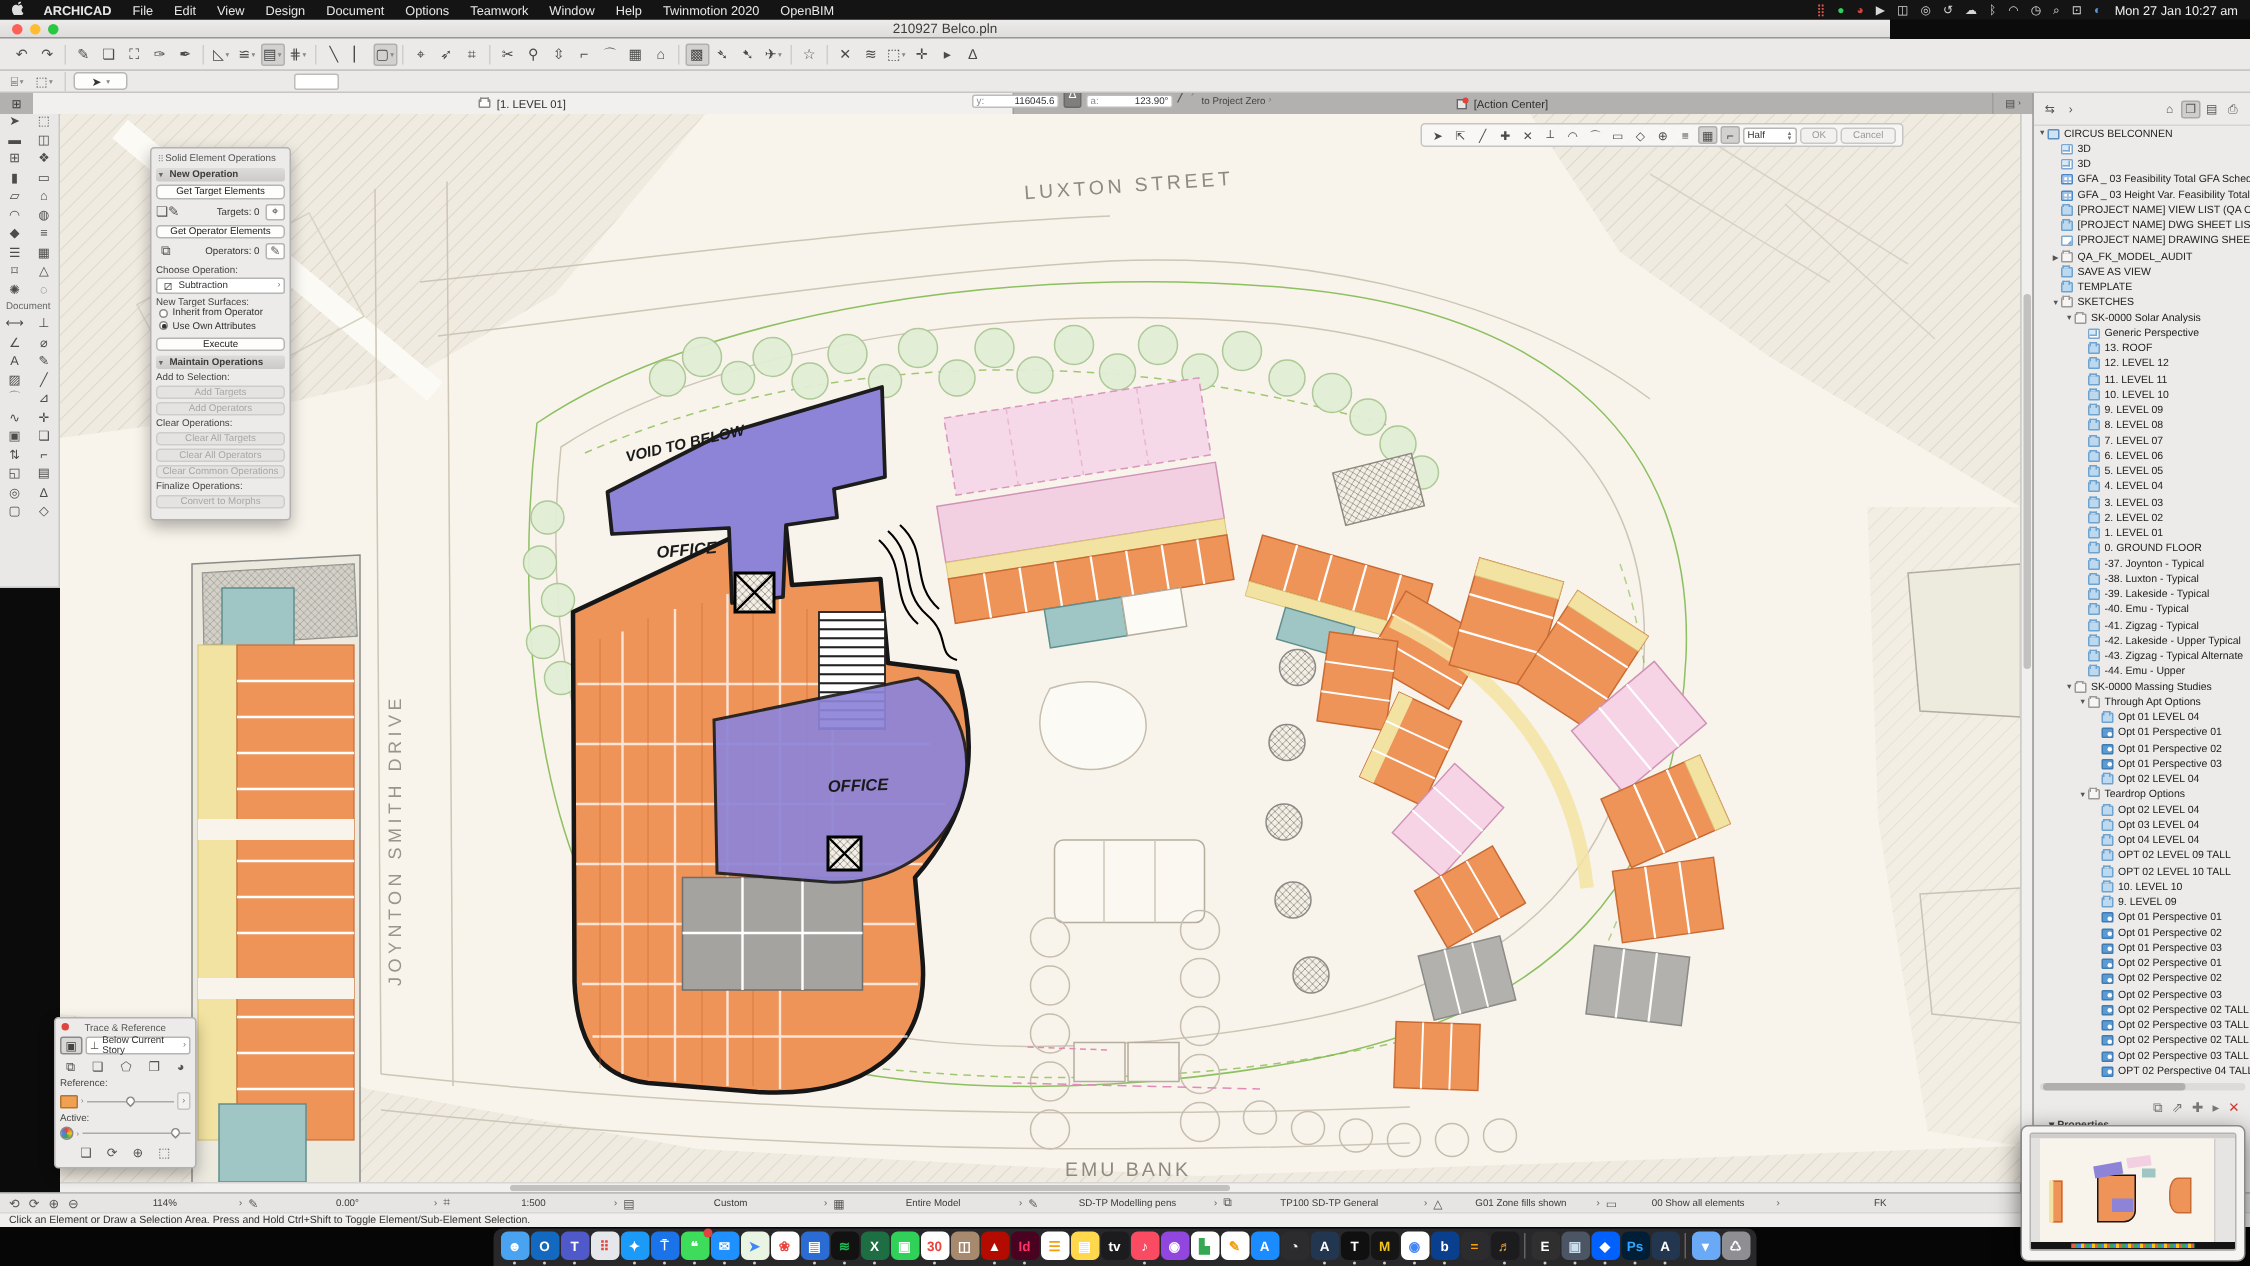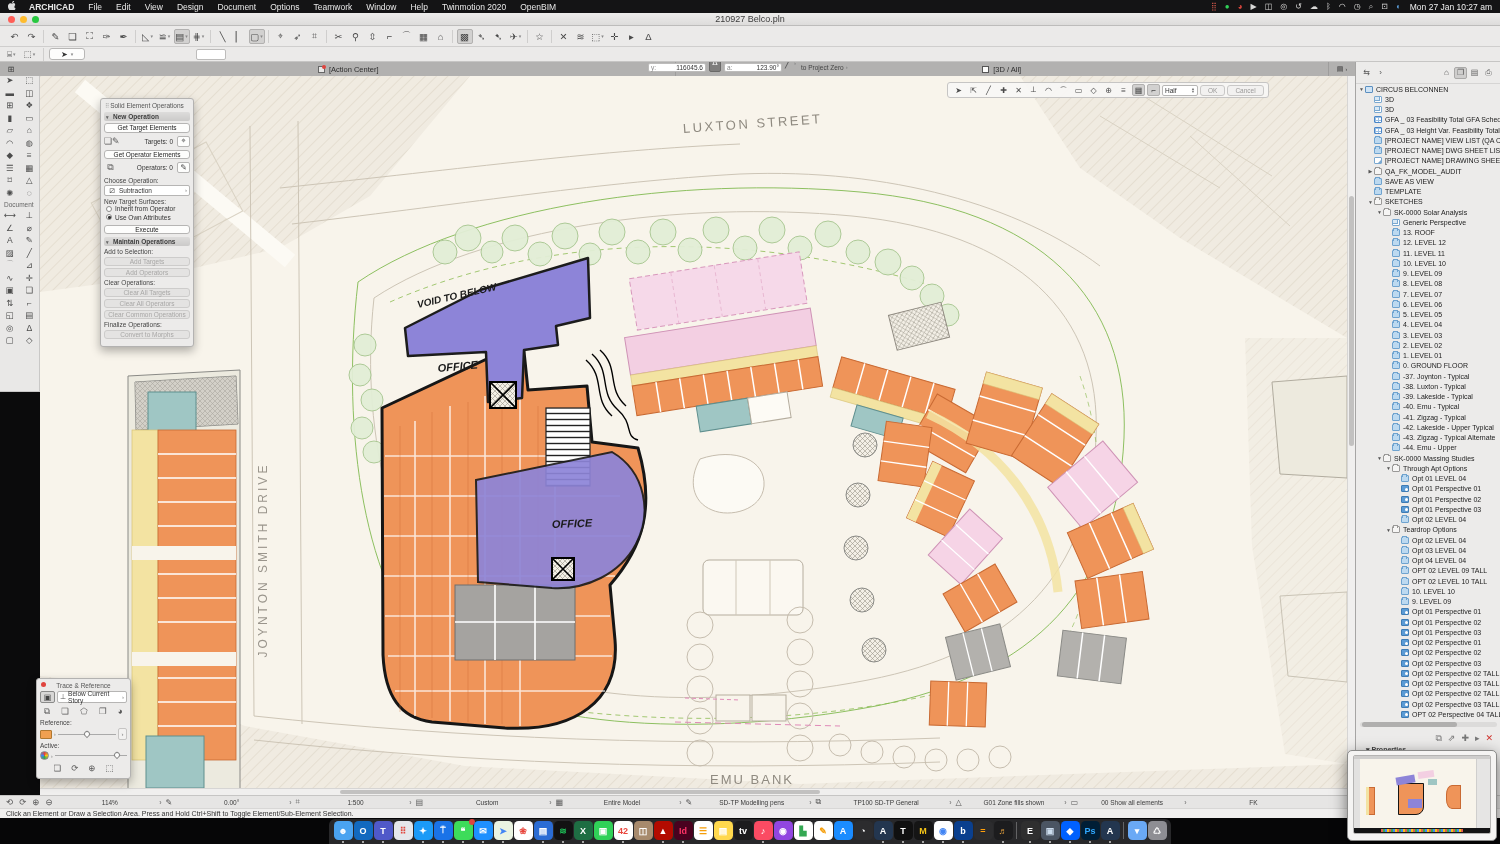--- a/index.html
+++ b/index.html
@@ -8,21 +8,21 @@
   
   #menubar{position:absolute;left:0;top:0;width:1500px;height:13px;background:#141415;
     display:flex;align-items:center;color:#e8e8e8;font-size:8.5px;padding:0 8px;z-index:70}
   .mb-apple{color:#ddd;font-size:9px;margin-right:6px}
   .mb-item{padding:0 7px;white-space:nowrap;cursor:default}
   .mb-bold{font-weight:bold}
   #mb-right{margin-left:auto;display:flex;align-items:center;gap:9px}
   .mb-ico{font-size:8px;line-height:1}
   .mb-clock{font-size:8.5px;color:#f0f0f0;white-space:nowrap}
   
-  #titlebar{position:absolute;left:0;top:13px;width:1500px;height:13px;
+  #titlebar{position:absolute;left:0;top:13px;width:1260px;height:13px;
     background:linear-gradient(#edecEB,#dddcdb);border-bottom:1px solid #bdbcbb;z-index:60}
   .tl{position:absolute;top:3px;width:7px;height:7px;border-radius:50%}
   #title-text{position:absolute;left:0;right:0;top:1px;text-align:center;font-size:9px;color:#3c3c3c}
   
   #toolbar1{position:absolute;left:0;top:26px;width:1500px;height:21px;background:#ebeae9;
     border-bottom:1px solid #cfcecd;display:flex;align-items:center;padding-left:6px;z-index:55}
   .tb-icon{min-width:16px;height:15px;display:inline-flex;align-items:center;justify-content:center;
     font-size:9.5px;color:#4a4a4a;border-radius:2px;margin:0 .5px}
   .tb-icon.dd::after{content:"▾";font-size:5px;margin-left:1px;color:#888}
   .tb-icon.pressed{background:#d2d1d0;border:1px solid #b2b1b0}
@@ -310,27 +310,27 @@
   <span class="t2-arrowbtn">
       <span>➤</span>
       <span style="font-size:5px;color:#888">▾</span>
     </span>
   <span class="t2-box"></span>
 </div>
 
 <div id="tabbar">
   <span class="tab-gridico">⊞</span>
   <span id="tabs-holder" style="display:flex;flex:1">
+      <div class="tab active">
+        <span class="mini-folder"></span>
+        <span>[1. LEVEL 01]</span>
+      </div>
       <div class="tab">
         <span class="mini-ac"></span>
         <span>[Action Center]</span>
-      </div>
-      <div class="tab">
-        <span class="mini-cube"></span>
-        <span>[3D / All]</span>
       </div>
     </span>
   <span id="tab-right">▤<span style="font-size:5px">›</span></span>
 </div>
 
 <div id="toolbox">
     <div class="tbx-label">Design</div>
     <div class="tbx-grid">
       <span class="tbx-icon">➤</span>
       <span class="tbx-icon">⬚</span>
@@ -1180,21 +1180,21 @@
       <span class="dk run" style="background: rgb(27, 154, 247); color: rgb(255, 255, 255);">✦</span>
       <span class="dk run" style="background: rgb(26, 115, 232); color: rgb(255, 255, 255);">⍑</span>
       <span class="dk run" style="background: rgb(61, 220, 90); color: rgb(255, 255, 255);">❝<span class="badge"></span></span>
       <span class="dk run" style="background: rgb(30, 144, 255); color: rgb(255, 255, 255);">✉</span>
       <span class="dk run" style="background: rgb(234, 244, 226); color: rgb(66, 133, 244);">➤</span>
       <span class="dk" style="background: rgb(255, 255, 255); color: rgb(232, 69, 60);">❀</span>
       <span class="dk run" style="background: rgb(43, 108, 212); color: rgb(255, 255, 255);">▤</span>
       <span class="dk run" style="background: rgb(18, 18, 18); color: rgb(29, 185, 84);">≋</span>
       <span class="dk run" style="background: rgb(30, 110, 67); color: rgb(255, 255, 255);">X</span>
       <span class="dk" style="background: rgb(48, 209, 88); color: rgb(255, 255, 255);">▣</span>
-      <span class="dk run" style="background: rgb(255, 255, 255); color: rgb(232, 69, 60);">42</span>
+      <span class="dk run" style="background: rgb(255, 255, 255); color: rgb(232, 69, 60);">30</span>
       <span class="dk" style="background: rgb(167, 138, 109); color: rgb(255, 255, 255);">◫</span>
       <span class="dk run" style="background: rgb(179, 11, 0); color: rgb(255, 255, 255);">▲</span>
       <span class="dk run" style="background: rgb(73, 2, 31); color: rgb(255, 51, 102);">Id</span>
       <span class="dk" style="background: rgb(255, 255, 255); color: rgb(245, 158, 11);">☰</span>
       <span class="dk" style="background: rgb(255, 216, 77); color: rgb(255, 255, 255);">▤</span>
       <span class="dk" style="background: rgb(28, 28, 30); color: rgb(255, 255, 255);">tv</span>
       <span class="dk run" style="background: rgb(251, 75, 99); color: rgb(255, 255, 255);">♪</span>
       <span class="dk" style="background: rgb(145, 70, 224); color: rgb(255, 255, 255);">◉</span>
       <span class="dk" style="background: rgb(255, 255, 255); color: rgb(52, 168, 83);">▙</span>
       <span class="dk" style="background: rgb(255, 255, 255); color: rgb(245, 158, 11);">✎</span>

